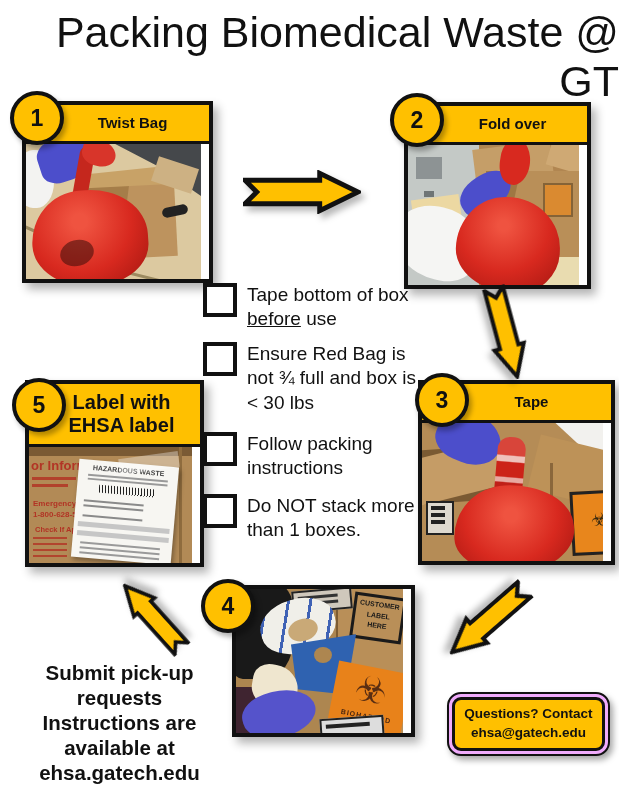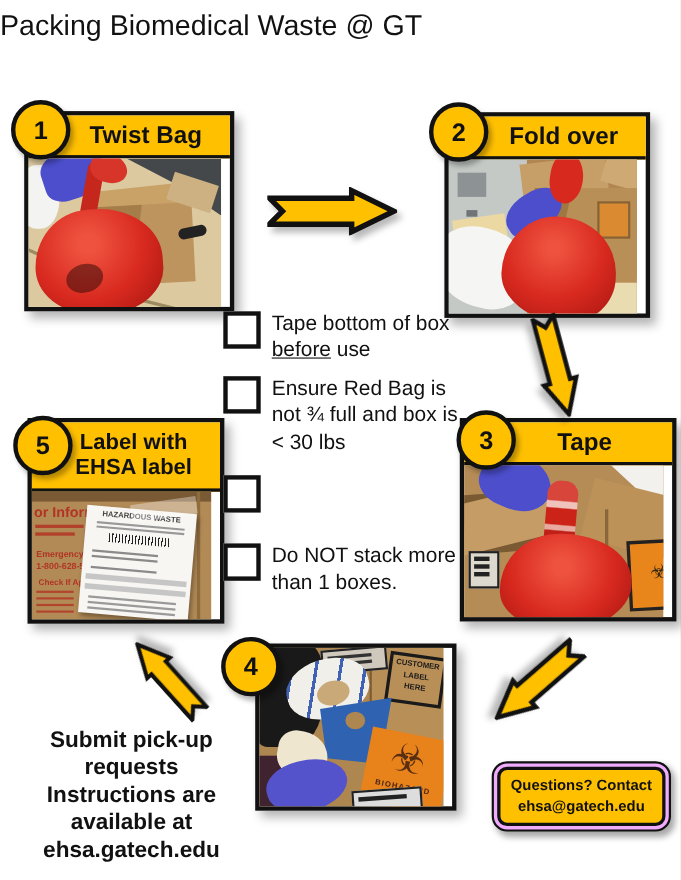--- a/index.html
+++ b/index.html
@@ -1,27 +1,27 @@
 <!DOCTYPE html>
 <html><head>
 <meta charset="utf-8">
 <style>
   html,body{margin:0;padding:0;background:#888;}
   .poster{position:relative;width:619px;height:800px;background:#ffffff;margin:0 auto;
           font-family:"Liberation Sans",sans-serif;color:#111;overflow:hidden;}
 
-  .title{position:absolute;top:8px;left:0;width:619px;text-align:left;
-         font-size:26px;font-weight:400;letter-spacing:0;}
+  .title{position:absolute;top:8px;left:0;width:619px;text-align:right;
+         font-size:43px;font-weight:400;letter-spacing:0;}
 
   
   .step{position:absolute;border:4px solid #111;background:#fff;
         box-shadow:5px 6px 9px rgba(0,0,0,.30);}
   .step-header{background:#FFC000;border-bottom:3px solid #111;font-weight:bold;
         display:flex;align-items:center;justify-content:center;text-align:center;
-        white-space:pre-line;line-height:1.15;font-size:22px;}
+        white-space:pre-line;line-height:1.15;font-size:15px;}
   .badge{position:absolute;width:46px;height:46px;border-radius:50%;background:#FFC000;
         border:4px solid #111;font-size:23px;font-weight:bold;display:flex;align-items:center;
         justify-content:center;z-index:6;box-shadow:3px 4px 5px rgba(0,0,0,.30);}
   .photo{position:relative;overflow:hidden;}
   .photo *{position:absolute;}
 
   .step1{left:22px;top:101px;width:183px;}
   .step1 .step-header{height:36px;padding-left:30px;}
   .step1 .photo{width:175px;height:135px;background:#dcc9a0;}
   .step2{left:404px;top:102px;width:179px;}
@@ -287,20 +287,21 @@
   <div class="check-row row1">
     <div class="checkbox"></div>
     <div class="check-text"><span>Tape bottom of box </span><span class="u">before</span><span> use</span></div>
   </div>
   <div class="check-row row2">
     <div class="checkbox"></div>
     <div class="check-text">Ensure Red Bag is not ¾ full and box is &lt; 30 lbs</div>
   </div>
   <div class="check-row row3">
     <div class="checkbox"></div>
+    <div class="check-text">Follow packing instructions</div>
   </div>
   <div class="check-row row4">
     <div class="checkbox"></div>
     <div class="check-text">Do NOT stack more than 1 boxes.</div>
   </div>
 
   <svg class="arrow" style="left:243px;top:170px;" width="118" height="44" viewBox="0 0 120 44">
     <polygon points="2,10 78,10 78,3 117,22 78,41 78,34 2,34 14,22"></polygon>
   </svg>
   <svg class="arrow" style="left:458px;top:314px;transform:rotate(75deg);" width="95" height="38" viewBox="0 0 120 44">

